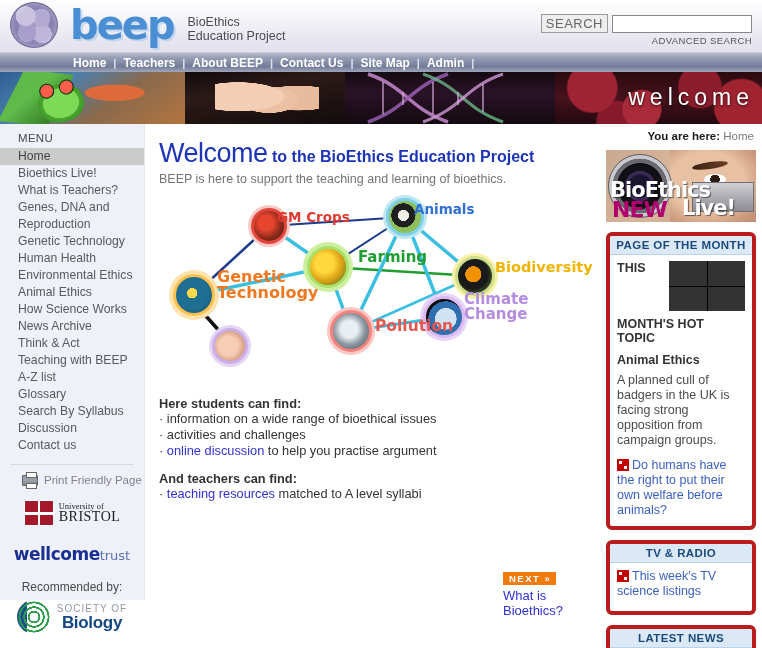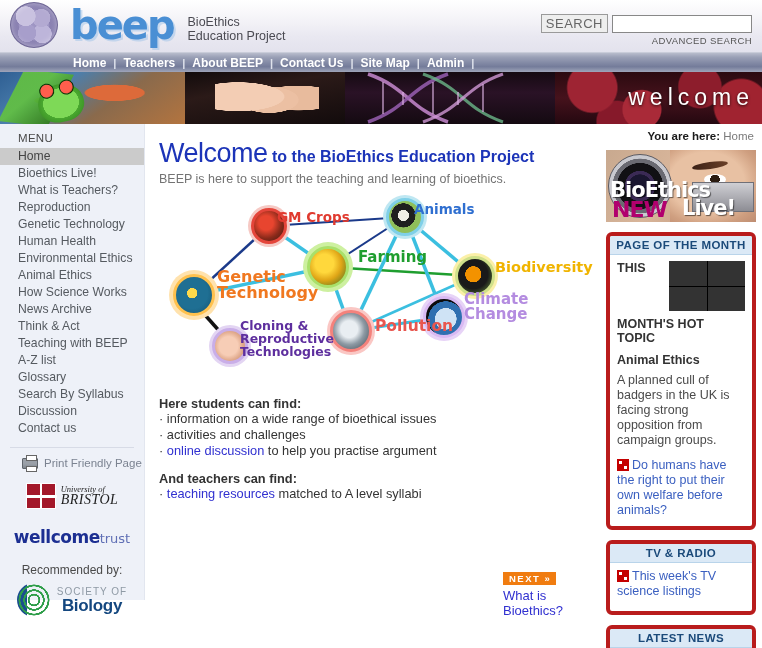--- a/index.html
+++ b/index.html
@@ -135,21 +135,21 @@
   .printer {
     width:16px;height:11px;position:relative;
     background:linear-gradient(180deg,#9aa0a8 0 55%, #7e858d 100%);
     border:1px solid #5f656c; border-radius:1px;
   }
   .printer:before{content:"";position:absolute;left:3px;top:-4px;width:9px;height:4px;background:#fff;border:1px solid #666;}
   .printer:after{content:"";position:absolute;left:3px;bottom:-4px;width:9px;height:4px;background:#fff;border:1px solid #666;}
   .print-link { font-size:11.5px; color:#7b8391; }
 
   .logo-block { text-align:center; padding-top: 14px; }
-  .bristol { display:inline-flex; align-items:center; gap:5px;font-style:italic; }
+  .bristol { display:inline-flex; align-items:center; gap:5px; }
   .bristol-shield {
     width:30px;height:26px;
     background:
       linear-gradient(90deg, #a3182a 0 48%, #fff 48% 52%, #a3182a 52% 100%),
       #a3182a;
     position:relative; border:1px solid #fff;
   }
   .bristol-shield:after{content:"";position:absolute;left:0;top:11px;width:30px;height:3px;background:#fff;}
   .bristol-txt { text-align:left; font-family:"Liberation Serif", serif; color:#1b1b1b; line-height:1;}
   .bristol-txt .t1 { font-size:8.5px; display:block; }
@@ -319,20 +319,21 @@
   </div>
 
   <div class="body-wrap">
 
     <div class="col-left">
       <div class="menu-title">MENU</div>
       <ul class="menu-list">
         <li class="active">Home</li>
         <li>Bioethics Live!</li>
         <li>What is Teachers?</li>
+        <li>Genes, DNA and</li>
         <li>Reproduction</li>
         <li>Genetic Technology</li>
         <li>Human Health</li>
         <li>Environmental Ethics</li>
         <li>Animal Ethics</li>
         <li>How Science Works</li>
         <li>News Archive</li>
         <li>Think &amp; Act</li>
         <li>Teaching with BEEP</li>
         <li>A-Z list</li>
@@ -439,25 +440,20 @@
 
         <div class="node" style="left:172px;top:117px;width:48px;height:48px;background:#fac7c4;">
           <div class="core" style="left:3px;top:3px;width:42px;height:42px;border:3px solid #f4827c;
                background:radial-gradient(circle at 45% 45%,#e9eef2 0 30%,#8e9aa4 55%,#3a4750 100%);"></div>
         </div>
         <div class="lbl" style="left:220px;top:129px;color:#e8564f;font-size:15.5px;">Pollution</div>
 
         <div class="node" style="left:54px;top:135px;width:42px;height:42px;background:#e3d5f3;">
           <div class="core" style="left:3px;top:3px;width:36px;height:36px;border:3px solid #c9aee8;
                background:radial-gradient(circle at 45% 50%,#f7cdb6 0 42%,#e0a98c 65%,#b97f60 100%);"></div>
-        </div>
-        <div class="lbl" style="left:85px;top:130px;color:#5e2f9e;font-size:12.5px;">
-          <span>Cloning &amp;</span><br>
-          <span>Reproductive</span><br>
-          <span>Technologies</span>
         </div>
       </div>
 
       <div class="find-block">
         <div class="find-h">Here students can find:</div>
         <div class="find-li">
           · <span>information on a wide range of bioethical issues</span>
         </div>
         <div class="find-li">
           · <span>activities and challenges</span>

